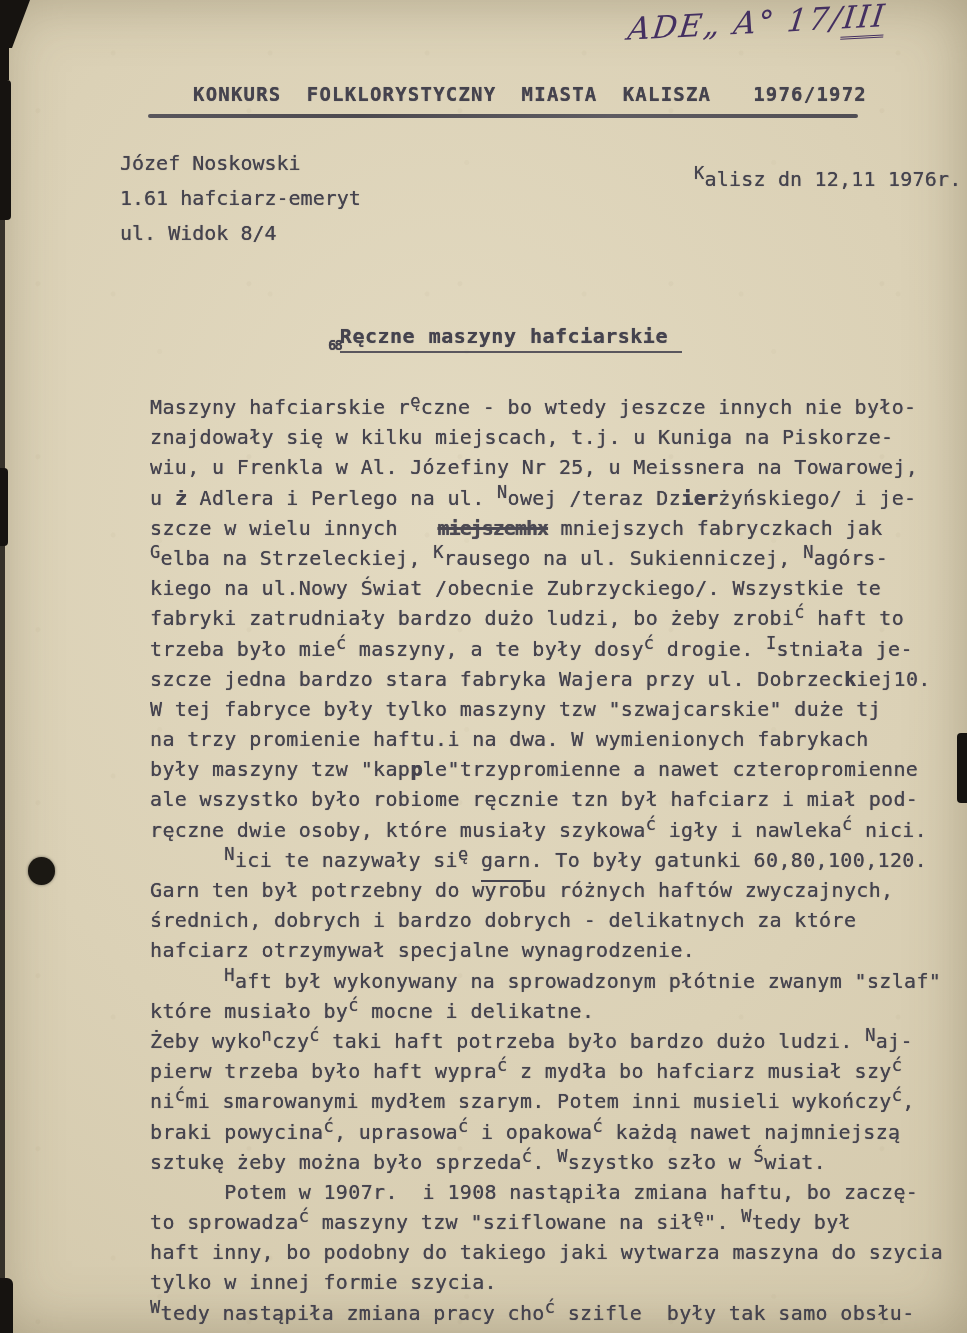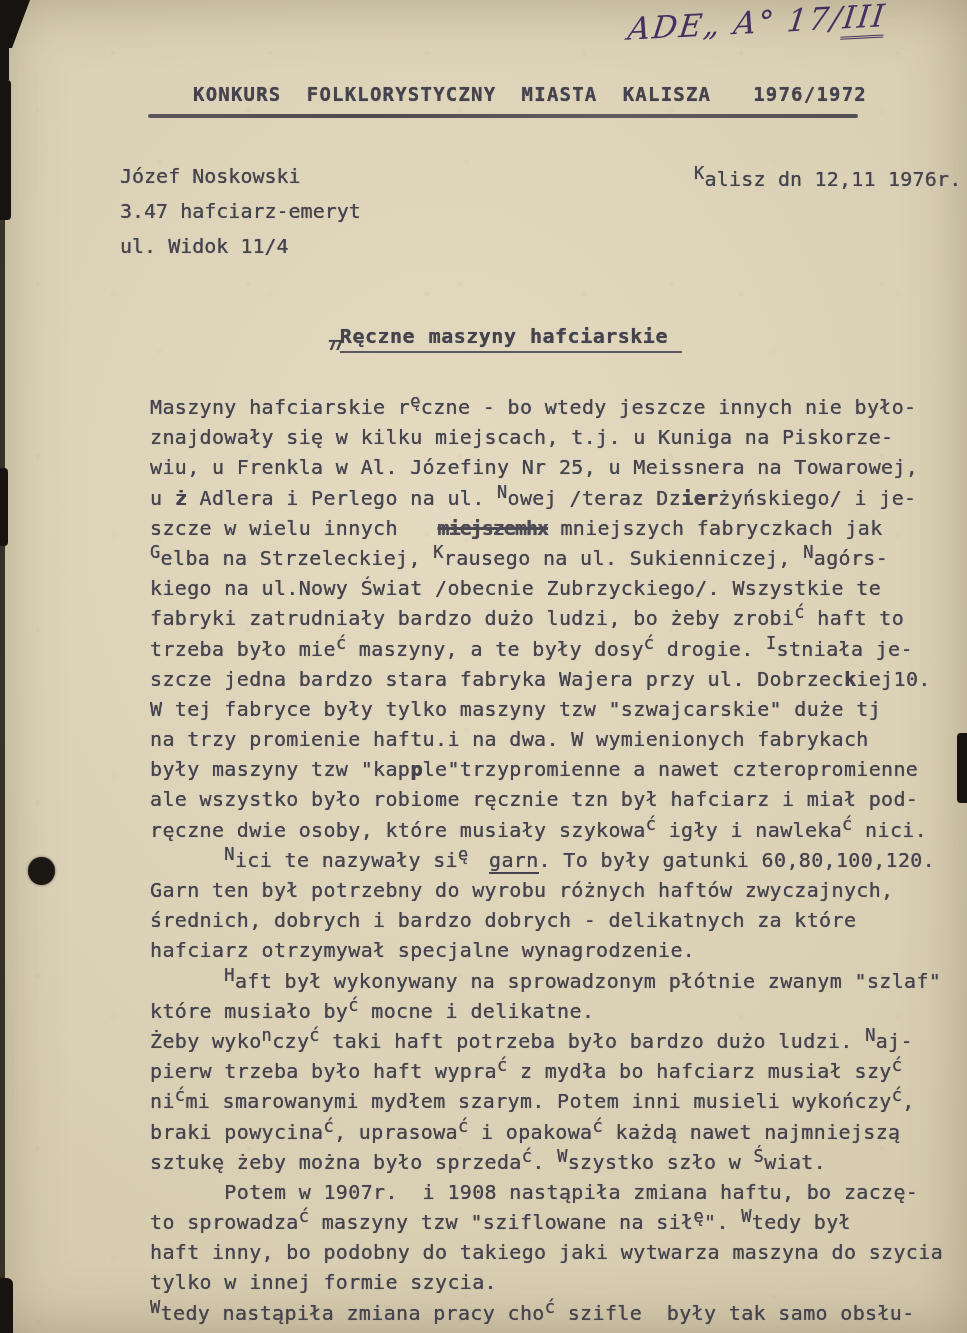--- a/index.html
+++ b/index.html
@@ -40,38 +40,38 @@
   .annotation .und3{border-bottom:3px double var(--pen);padding-bottom:1px;}
   
   .tw{text-shadow:0 0 .7px rgba(64,62,74,.85);}
   
   .header-line{position:absolute;left:193px;top:83px;display:flex;gap:42px;
     font-size:19px;font-weight:bold;letter-spacing:1.2px;white-space:pre;align-items:flex-end;}
   .header-rule{position:absolute;left:148px;top:114px;width:710px;height:4px;
     background:linear-gradient(90deg,#4a4852 0%,#3c3a44 30%,#504e58 65%,#413f49 100%);
     border-radius:2px;opacity:.9;}
   
-  .sender{position:absolute;left:120px;top:146px;font-size:20px;margin-top:13px;}
+  .sender{position:absolute;left:120px;top:146px;font-size:20px;}
   .sender .tline{line-height:35px;}
   .dateline{position:absolute;left:694px;top:151px;font-size:20px;letter-spacing:.2px;white-space:pre;margin-top:16px;}
   
   .doc-title{position:absolute;left:328px;top:324px;font-size:20px;font-weight:bold;
     letter-spacing:.5px;white-space:pre;}
   .title-prefix{font-size:14px;position:relative;top:7px;letter-spacing:-2px;margin-right:-1px;}
   .title-text{border-bottom:2.5px solid rgba(66,64,76,.85);padding-bottom:3px;padding-right:14px;
     word-spacing:1px;}
   
   .body-text{position:absolute;left:150px;top:392px;width:808px;font-size:20px;
     letter-spacing:.35px;white-space:pre;overflow:hidden;}
   .body-text .tline{line-height:30.2px;height:30.2px;}
   
   .sup{position:relative;top:-7px;font-size:.85em;}
   .strike{text-decoration:line-through;text-decoration-thickness:3px;font-weight:bold;
     letter-spacing:-1px;opacity:.95;padding-left:15px;}
-  .und{border-bottom:2px solid var(--ink);padding-bottom:0px;margin-left:8px;}
+  .und{border-bottom:2px solid var(--ink);padding-bottom:8px;}
   .ovr{font-weight:bold;text-shadow:.7px 0 0 currentColor;}
 </style>
 </head>
 <body>
 
 <div class="page">
   <div class="grain"></div>
 
   <div class="edge edge-left-thin"></div>
   <div class="edge edge-left-a"></div>
@@ -85,22 +85,22 @@
   <div class="annotation"><span>ADE„ A° 17/</span><span class="und3">III</span></div>
 
   <div class="header-line tw">
     <span>KONKURS  FOLKLORYSTYCZNY  MIASTA  KALISZA</span>
     <span>1976/1972</span>
   </div>
   <div class="header-rule"></div>
 
   <div class="sender tw">
       <div class="tline">Józef Noskowski</div>
-      <div class="tline">3.47 hafciarz-emeryt</div>
-      <div class="tline">ul. Widok 11/4</div>
+      <div class="tline">1.61 hafciarz-emeryt</div>
+      <div class="tline">ul. Widok 8/4</div>
     </div>
 
   <div class="dateline tw"><span class="sup">K</span>alisz dn 12,11 1976r.</div>
 
-  <div class="doc-title tw"><span class="title-prefix">77</span><span class="title-text">Ręczne maszyny hafciarskie</span></div>
+  <div class="doc-title tw"><span class="title-prefix">68</span><span class="title-text">Ręczne maszyny hafciarskie</span></div>
 
   <div class="body-text tw"><div class="tline">Maszyny hafciarskie r<span class="sup">ę</span>czne - bo wtedy jeszcze innych nie było-</div><div class="tline">znajdowały się w kilku miejscach, t.j. u Kuniga na Piskorze-</div><div class="tline">wiu, u Frenkla w Al. Józefiny Nr 25, u Meissnera na Towarowej,</div><div class="tline">u <span class="ovr">ż</span> Adlera i Perlego na ul. <span class="sup">N</span>owej /teraz Dz<span class="ovr">ier</span>żyńskiego/ i je-</div><div class="tline">szcze w wielu innych  <span class="strike">miejszemhx</span> mniejszych fabryczkach jak</div><div class="tline"><span class="sup">G</span>elba na Strzeleckiej, <span class="sup">K</span>rausego na ul. Sukienniczej, <span class="sup">N</span>agórs-</div><div class="tline">kiego na ul.Nowy Świat /obecnie Zubrzyckiego/. Wszystkie te</div><div class="tline">fabryki zatrudniały bardzo dużo ludzi, bo żeby zrobi<span class="sup">ć</span> haft to</div><div class="tline">trzeba było mie<span class="sup">ć</span> maszyny, a te były dosy<span class="sup">ć</span> drogie. <span class="sup">I</span>stniała je-</div><div class="tline">szcze jedna bardzo stara fabryka Wajera przy ul. Dobrzec<span class="ovr">k</span>iej10.</div><div class="tline">W tej fabryce były tylko maszyny tzw "szwajcarskie" duże tj</div><div class="tline">na trzy promienie haftu.i na dwa. W wymienionych fabrykach</div><div class="tline">były maszyny tzw "kap<span class="ovr">p</span>le"trzypromienne a nawet czteropromienne</div><div class="tline">ale wszystko było robiome ręcznie tzn był hafciarz i miał pod-</div><div class="tline">ręczne dwie osoby, które musiały szykowa<span class="sup">ć</span> igły i nawleka<span class="sup">ć</span> nici.</div><div class="tline">      <span class="sup">N</span>ici te nazywały si<span class="sup">ę</span> <span class="und">garn</span>. To były gatunki 60,80,100,120.</div><div class="tline">Garn ten był potrzebny do wyrobu różnych haftów zwyczajnych,</div><div class="tline">średnich, dobrych i bardzo dobrych - delikatnych za które</div><div class="tline">hafciarz otrzymywał specjalne wynagrodzenie.</div><div class="tline">      <span class="sup">H</span>aft był wykonywany na sprowadzonym płótnie zwanym "szlaf"</div><div class="tline">które musiało by<span class="sup">ć</span> mocne i delikatne.</div><div class="tline">Żeby wyko<span class="sup">n</span>czy<span class="sup">ć</span> taki haft potrzeba było bardzo dużo ludzi. <span class="sup">N</span>aj-</div><div class="tline">pierw trzeba było haft wypra<span class="sup">ć</span> z mydła bo hafciarz musiał szy<span class="sup">ć</span></div><div class="tline">ni<span class="sup">ć</span>mi smarowanymi mydłem szarym. Potem inni musieli wykończy<span class="sup">ć</span>,</div><div class="tline">braki powycina<span class="sup">ć</span>, uprasowa<span class="sup">ć</span> i opakowa<span class="sup">ć</span> każdą nawet najmniejszą</div><div class="tline">sztukę żeby można było sprzeda<span class="sup">ć</span>. <span class="sup">W</span>szystko szło w <span class="sup">Ś</span>wiat.</div><div class="tline">      Potem w 1907r.  i 1908 nastąpiła zmiana haftu, bo zaczę-</div><div class="tline">to sprowadza<span class="sup">ć</span> maszyny tzw "sziflowane na sił<span class="sup">ę</span>". <span class="sup">W</span>tedy był</div><div class="tline">haft inny, bo podobny do takiego jaki wytwarza maszyna do szycia</div><div class="tline">tylko w innej formie szycia.</div><div class="tline"><span class="sup">W</span>tedy nastąpiła zmiana pracy cho<span class="sup">ć</span> szifle  były tak samo obsłu-</div></div>
 </div>
 
 </body></html>

